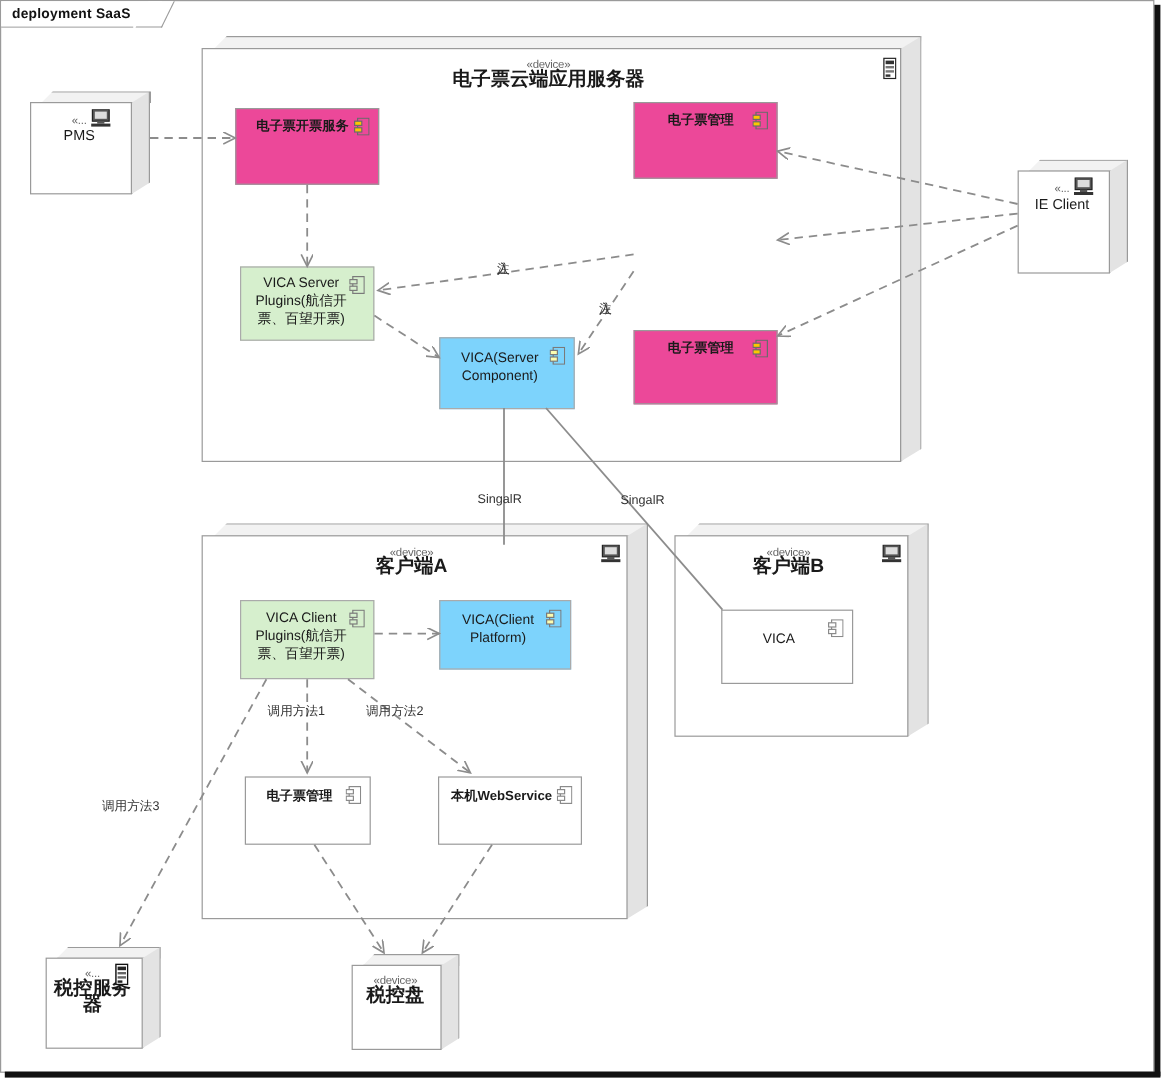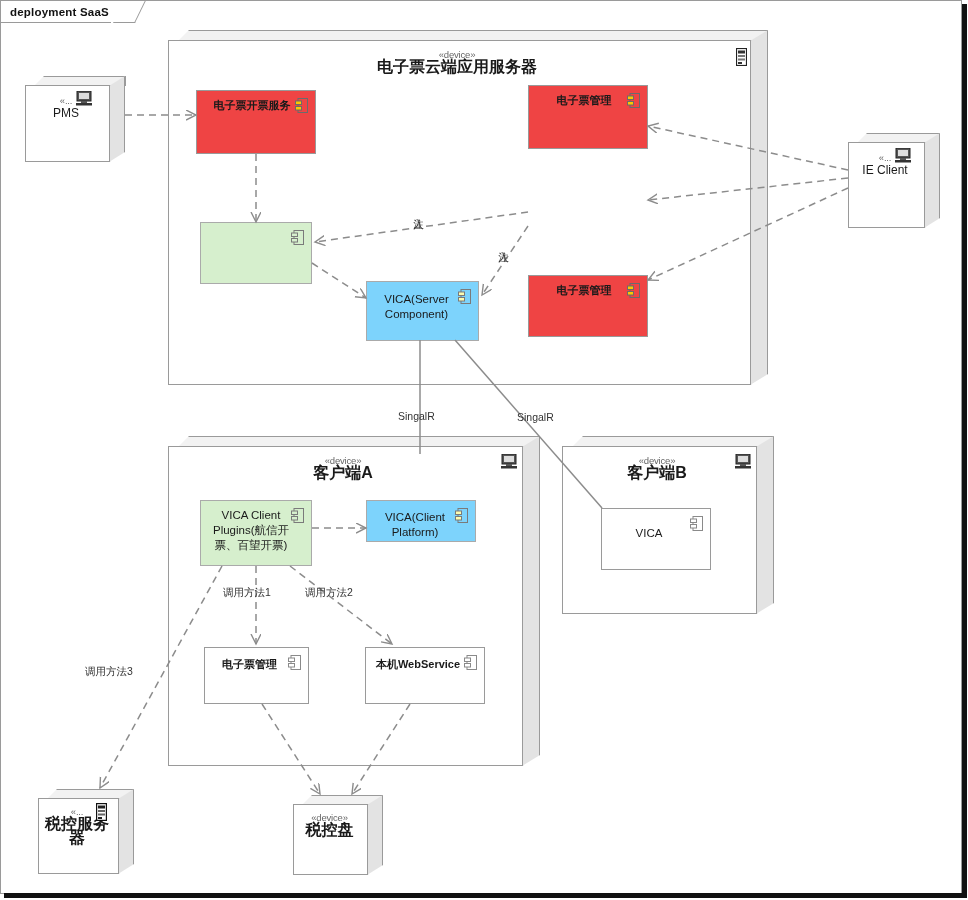--- a/index.html
+++ b/index.html
@@ -143,21 +143,21 @@
     width: 100%;
     box-sizing: border-box;
     font-weight: bold;
   }
   .comp.latin .ctext { font-weight: normal; font-size: 11.5px; }
   .comp .cicon {
     position: absolute;
     right: 7px; top: 7px;
     width: 13px; height: 15px;
   }
-  .comp.gold   { background: #ef4444; border-color: #999; }
+  .comp.gold   { background: #ec4899; border-color: #999; }
   .comp.paleyellow { background: #7dd3fc; border-color: #aaa; }
   .comp.green  { background: #D6EFCD; border-color: #aaa; }
   .comp.white  { background: #ffffff; border-color: #9a9a9a; }
 
   
   svg.edges {
     position: absolute;
     left: 0; top: 0;
     width: 968px; height: 900px;
     z-index: 4;
@@ -365,20 +365,21 @@
   <div class="comp gold" style="left:528px; top:275px; width:120px; height:62px;">
     <div class="ctext">电子票管理</div>
     <svg class="cicon" viewBox="0 0 13 15">
       <rect x="3" y="0.5" width="9.5" height="14" fill="none" stroke="#6b6b6b" stroke-width="1"></rect>
       <rect x="0.5" y="3" width="6" height="3.5" fill="#FCC800" stroke="#6b6b6b" stroke-width="1"></rect>
       <rect x="0.5" y="8.5" width="6" height="3.5" fill="#FCC800" stroke="#6b6b6b" stroke-width="1"></rect>
     </svg>
   </div>
 
   <div class="comp green latin" style="left:200px; top:222px; width:112px; height:62px;">
+    <div class="ctext" style="padding:6px 18px 0 8px; line-height:15px;">VICA Server Plugins(航信开票、百望开票)</div>
     <svg class="cicon" viewBox="0 0 13 15">
       <rect x="3" y="0.5" width="9.5" height="14" fill="none" stroke="#7a7a7a" stroke-width="1"></rect>
       <rect x="0.5" y="3" width="6" height="3.5" fill="#D6EFCD" stroke="#7a7a7a" stroke-width="1"></rect>
       <rect x="0.5" y="8.5" width="6" height="3.5" fill="#D6EFCD" stroke="#7a7a7a" stroke-width="1"></rect>
     </svg>
   </div>
 
   <div class="comp paleyellow latin" style="left:366px; top:281px; width:113px; height:60px;">
     <div class="ctext" style="padding:10px 18px 0 6px; line-height:15px;">VICA(Server Component)</div>
     <svg class="cicon" viewBox="0 0 13 15">
@@ -390,21 +391,21 @@
 
   <div class="comp green latin" style="left:200px; top:500px; width:112px; height:66px;">
     <div class="ctext" style="padding:7px 18px 0 8px; line-height:15px;">VICA Client Plugins(航信开票、百望开票)</div>
     <svg class="cicon" viewBox="0 0 13 15">
       <rect x="3" y="0.5" width="9.5" height="14" fill="none" stroke="#7a7a7a" stroke-width="1"></rect>
       <rect x="0.5" y="3" width="6" height="3.5" fill="#D6EFCD" stroke="#7a7a7a" stroke-width="1"></rect>
       <rect x="0.5" y="8.5" width="6" height="3.5" fill="#D6EFCD" stroke="#7a7a7a" stroke-width="1"></rect>
     </svg>
   </div>
 
-  <div class="comp paleyellow latin" style="left:366px; top:500px; width:110px; height:42px;">
+  <div class="comp paleyellow latin" style="left:366px; top:500px; width:110px; height:58px;">
     <div class="ctext" style="padding:9px 18px 0 6px; line-height:15px;">VICA(Client Platform)</div>
     <svg class="cicon" viewBox="0 0 13 15">
       <rect x="3" y="0.5" width="9.5" height="14" fill="none" stroke="#7a7a7a" stroke-width="1"></rect>
       <rect x="0.5" y="3" width="6" height="3.5" fill="#FCFCB0" stroke="#7a7a7a" stroke-width="1"></rect>
       <rect x="0.5" y="8.5" width="6" height="3.5" fill="#FCFCB0" stroke="#7a7a7a" stroke-width="1"></rect>
     </svg>
   </div>
 
   <div class="comp white" style="left:204px; top:647px; width:105px; height:57px;">
     <div class="ctext" style="padding:9px 18px 0 4px;">电子票管理</div>

